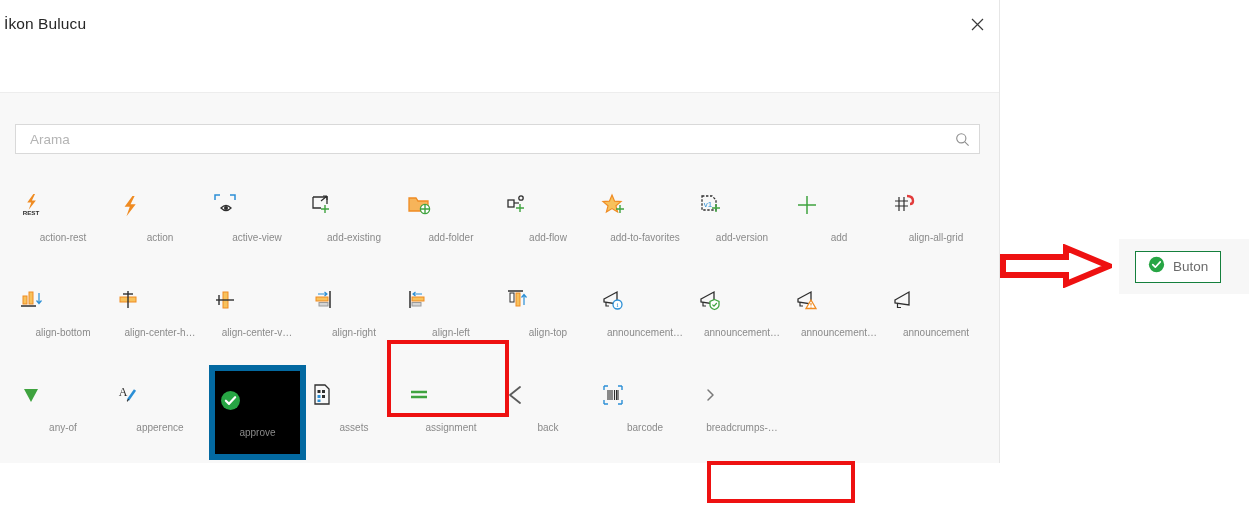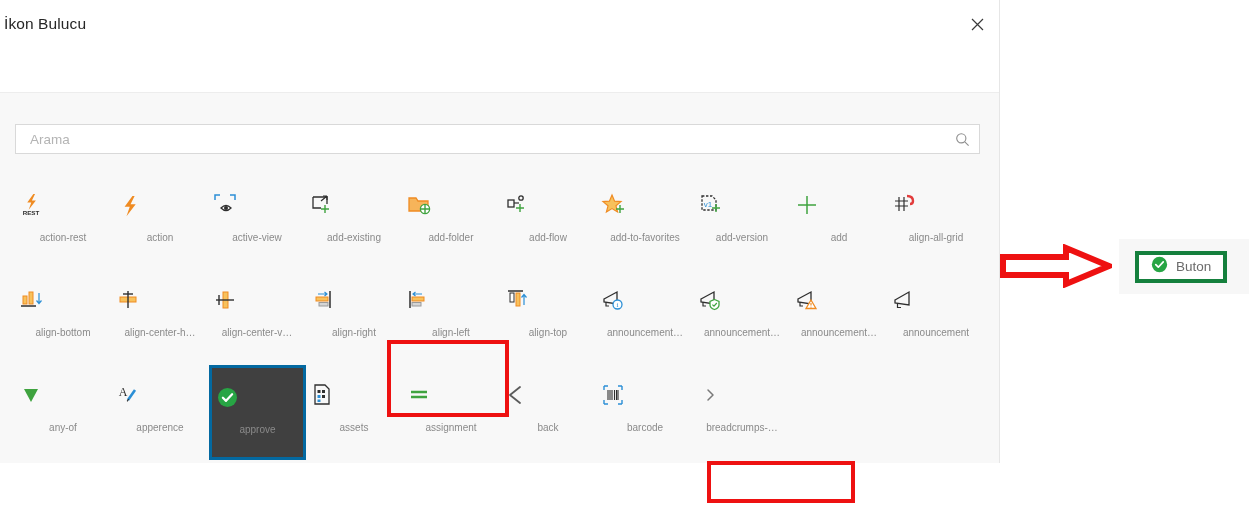--- a/index.html
+++ b/index.html
@@ -129,22 +129,22 @@
     display: flex;
     flex-direction: column;
     justify-content: flex-start;
     padding-top: 14px;
     box-sizing: border-box;
     cursor: pointer;
     background: transparent;
     border: 1px solid transparent;
   }
   .icon-cell.selected {
-    background: #404040;
-    border: 3px solid #0369a1;
+    background: #000000;
+    border: 6px solid #0369a1;
   }
   .icon-glyph {
     width: 30px;
     height: 30px;
     display: flex;
     align-items: center;
     justify-content: center;
     margin-bottom: 11px;
   }
   .icon-glyph svg { display: block; }
@@ -186,21 +186,21 @@
     height: 55px;
     background: #f7f7f7;
     display: flex;
     align-items: center;
   }
   .preview-button {
     margin-left: 16px;
     height: 32px;
     min-width: 82px;
     background: #ffffff;
-    border: 4px solid #15803d;
+    border: 1px solid #15803d;
     display: flex;
     align-items: center;
     gap: 8px;
     padding: 0 12px;
     box-sizing: border-box;
     cursor: pointer;
   }
   .preview-button-label {
     font-size: 13.5px;
     color: #6b6b6b;

